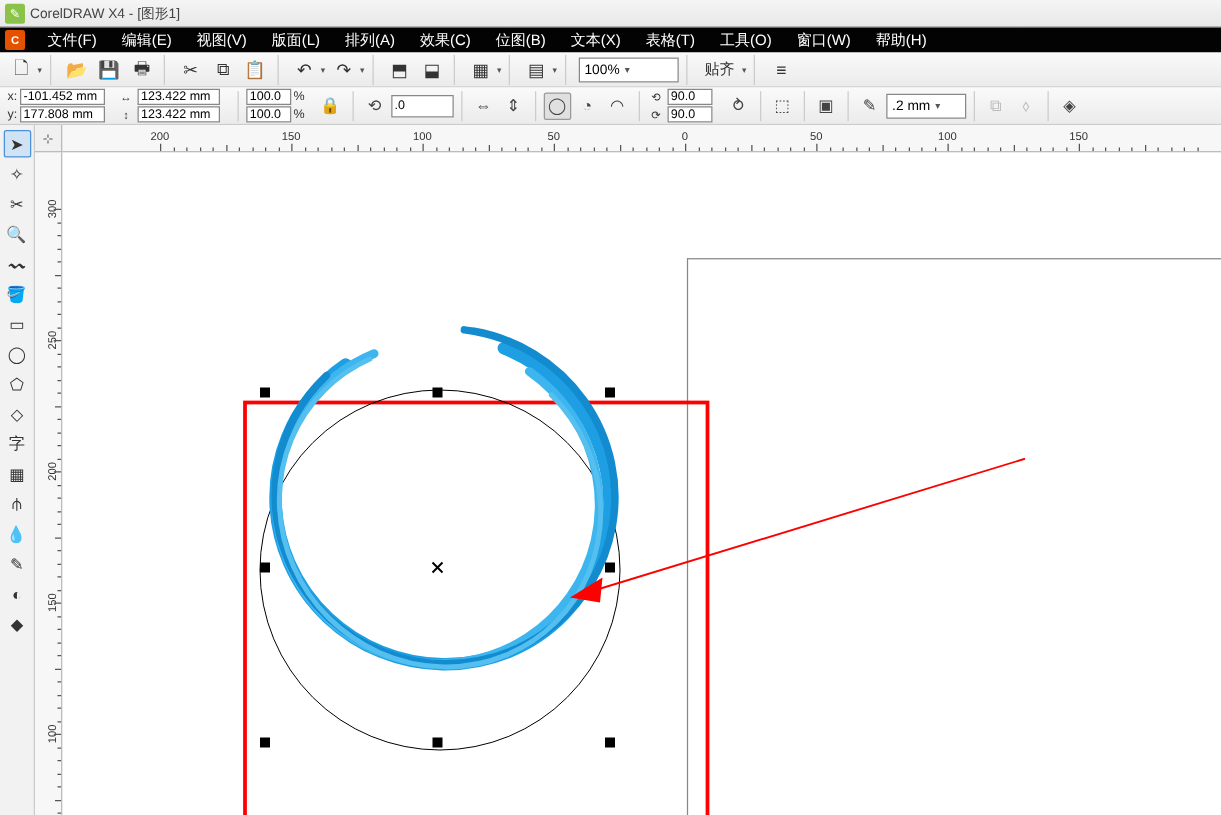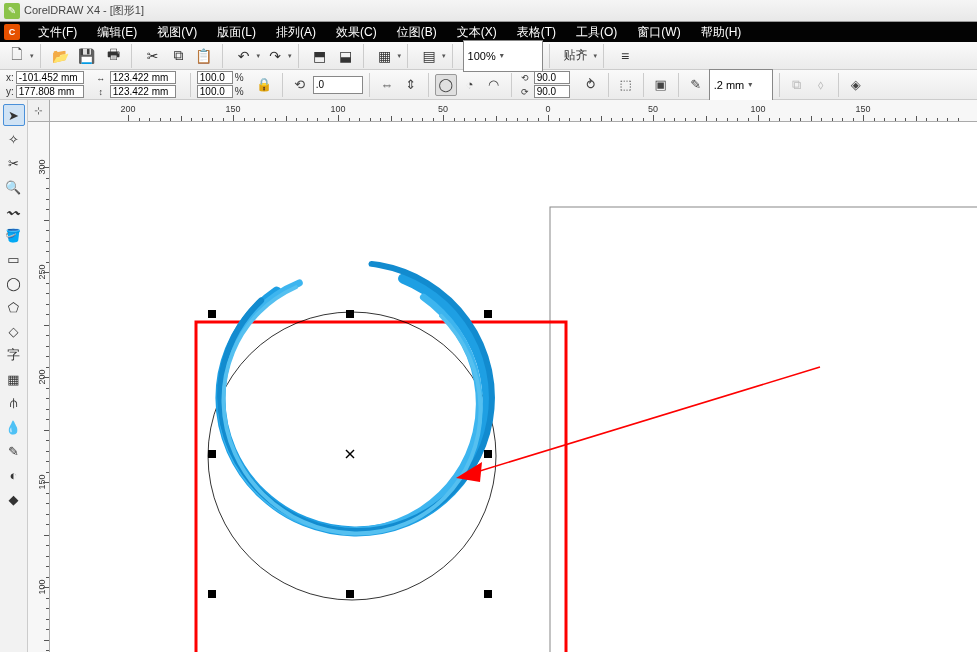--- a/index.html
+++ b/index.html
@@ -8,21 +8,21 @@
     .title-bar { height: 22px; background: linear-gradient(180deg, #f5f5f5 0%, #e8e8e8 100%); border-bottom: 1px solid #999; display: flex; align-items: center; padding: 0 4px; font-size: 11px; color: #444; }
     .title-bar .app-icon { width: 16px; height: 16px; margin-right: 4px; background: #8bc34a; border-radius: 2px; display: flex; align-items: center; justify-content: center; font-size: 10px; color: white; }
     
     .menu-bar { height: 20px; background: #030303; display: flex; align-items: center; padding: 0 4px; }
     .menu-bar .logo { width: 16px; height: 16px; background: #e65100; border-radius: 2px; margin-right: 8px; display: flex; align-items: center; justify-content: center; color: white; font-size: 9px; font-weight: bold; }
     .menu-item { color: #fff; font-size: 12px; padding: 2px 10px; cursor: pointer; }
     
     .toolbar { height: 28px; background: linear-gradient(180deg, #fafafa 0%, #ebebeb 100%); border-bottom: 1px solid #ccc; display: flex; align-items: center; padding: 0 6px; gap: 4px; }
     .tb-btn { width: 22px; height: 22px; display: flex; align-items: center; justify-content: center; cursor: pointer; border: 1px solid transparent; border-radius: 2px; font-size: 14px; color: #333; }
     .tb-sep { width: 5px; height: 24px; border-left: 1px solid #ccc; margin:0 2px; display:flex; align-items:center; justify-content:center; }
-    .tb-dropdown { height: 32px; border: 1px solid #888; background: #fff; font-size: 11px; padding: 0 4px; display: flex; align-items: center; gap: 4px; }
+    .tb-dropdown { height: 20px; border: 1px solid #888; background: #fff; font-size: 11px; padding: 0 4px; display: flex; align-items: center; gap: 4px; }
     .tb-dropdown .arrow { font-size: 8px; color: #555; }
     .tb-small-arrow { font-size: 7px; color: #555; margin-left: -2px; }
     
     .property-bar { height: 30px; background: linear-gradient(180deg, #fafafa 0%, #ebebeb 100%); border-bottom: 1px solid #ccc; display: flex; align-items: center; padding: 0 6px; gap: 2px; font-size: 10px; }
     .property-bar .xy-group { display: flex; flex-direction: column; gap: 1px; margin-right: 8px; }
     .property-bar .xy-row { display: flex; align-items: center; gap: 2px; font-size: 10px; color: #333; }
     .property-bar input { height: 13px; font-size: 10px; border: 1px solid #888; padding: 0 2px; background: #fff; }
     .mini-icon { font-size: 9px; width: 14px; text-align: center; }
     .pb-sep { width: 1px; height: 24px; background: #ccc; margin: 0 4px; }
     .pb-btn { width: 22px; height: 22px; display: flex; align-items: center; justify-content: center; cursor: pointer; border: 1px solid transparent; border-radius:2px; font-size: 13px; color: #444; }

